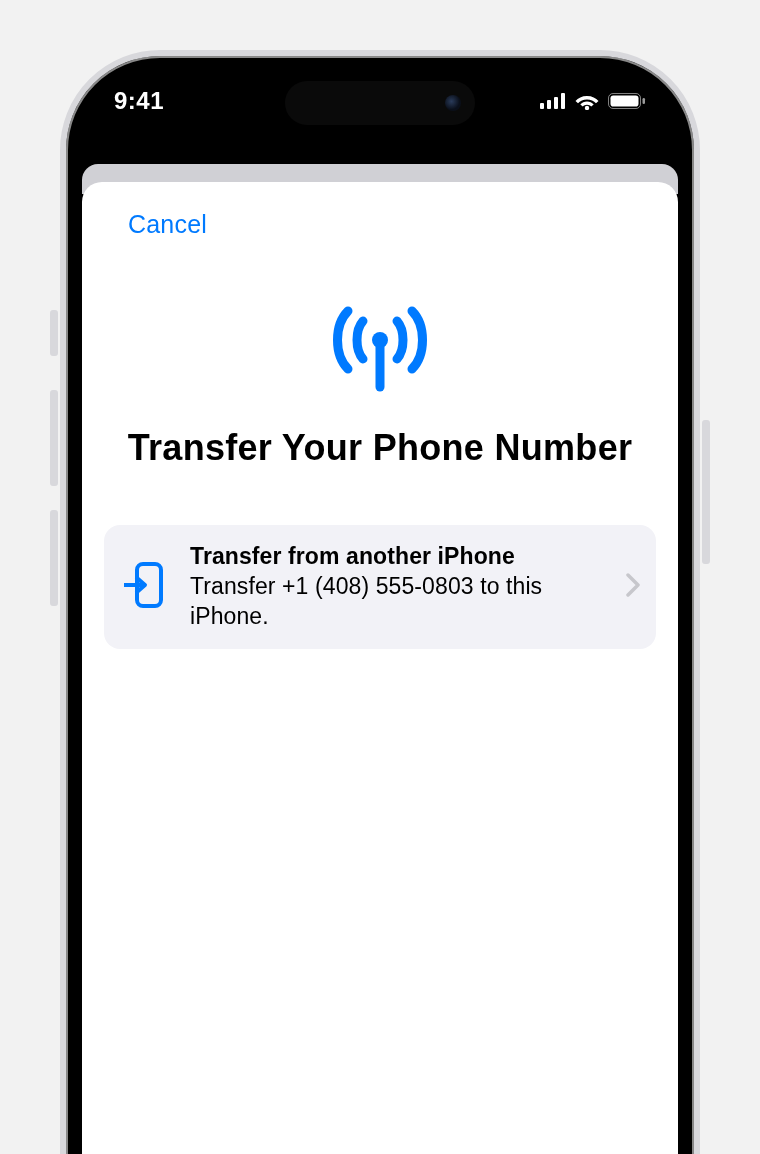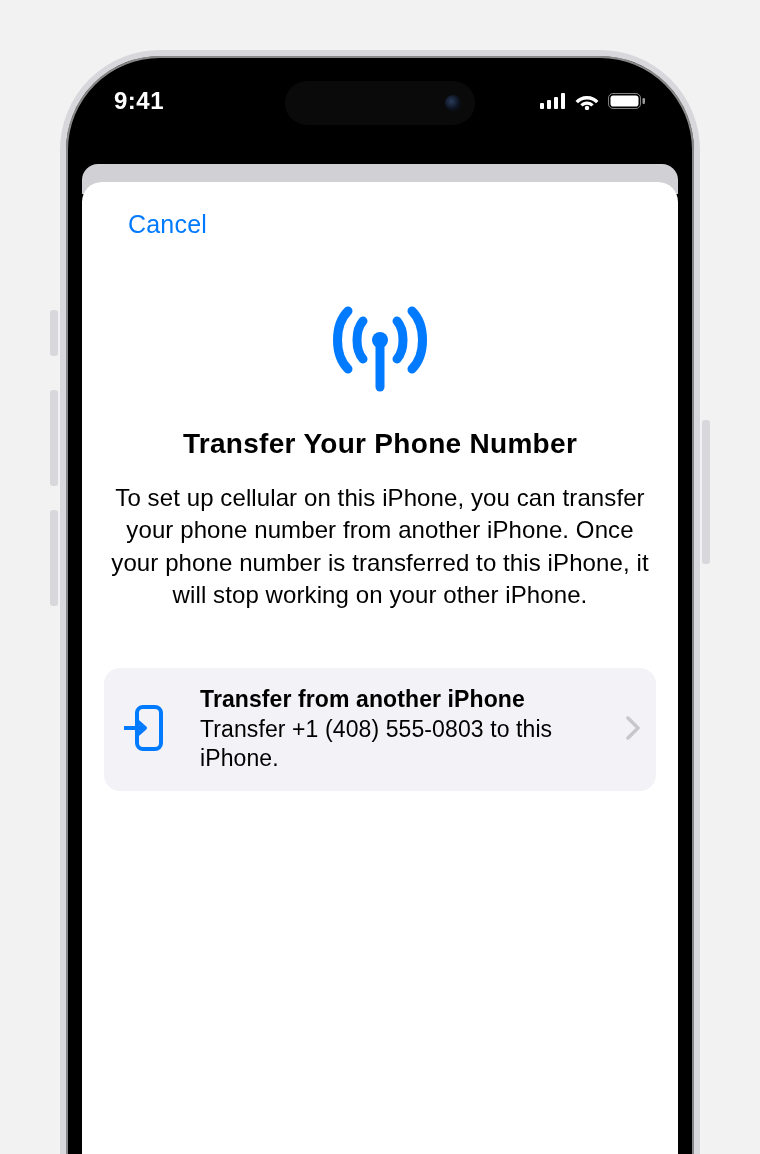--- a/index.html
+++ b/index.html
@@ -108,21 +108,21 @@
     margin-left: 24px;
   }
 
   .hero-icon {
     display: flex; justify-content: center;
     margin-top: 60px;
   }
 
   .title {
     text-align: center;
-    font-size: 28px;
+    font-size: 36px;
     font-weight: 700;
     line-height: 1.18;
     letter-spacing: 0.3px;
     margin-top: 34px;
     color: var(--text-primary);
   }
   .subtitle {
     text-align: center;
     font-size: 24px;
     line-height: 1.35;
@@ -131,21 +131,21 @@
     padding: 0 6px;
     letter-spacing: 0.1px;
   }
 
   .option-cell {
     margin-top: 56px;
     background: var(--cell-bg);
     border-radius: 16px;
     padding: 18px 16px 18px 20px;
     display: flex; align-items: center;
-    gap: 36px;
+    gap: 26px;
   }
   .option-cell .body { flex: 1; min-width: 0; }
   .option-cell .primary {
     font-size: 23px; font-weight: 600; color: var(--text-primary);
     margin-bottom: 2px;
     letter-spacing: 0.1px;
   }
   .option-cell .secondary {
     font-size: 23px; color: var(--text-primary);
     line-height: 1.28;
@@ -220,21 +220,20 @@
 
             <path d="M37 18 C 29 27, 29 47, 37 56"></path>
             <path d="M71 18 C 79 27, 79 47, 71 56"></path>
           </g>
           <circle cx="54" cy="37" r="8" fill="#007aff"></circle>
           <line x1="54" y1="40" x2="54" y2="84" stroke="#007aff" stroke-width="9" stroke-linecap="round"></line>
         </svg>
       </div>
 
       <div class="title">Transfer Your Phone Number</div>
-      <div class="subtitle">To set up cellular on this iPhone, you can transfer your phone number from another iPhone. Once your phone number is transferred to this iPhone, it will stop working on your other iPhone.</div>
 
       <div class="option-cell">
         <span class="import-icon">
           <svg width="40" height="48" viewBox="0 0 40 48">
             <rect x="13" y="3" width="24" height="42" rx="6" fill="none" stroke="currentColor" stroke-width="4"></rect>
             <path d="M0 24 H20" stroke="currentColor" stroke-width="4" stroke-linecap="round" fill="none"></path>
             <path d="M13 17 L21 24 L13 31" stroke="currentColor" stroke-width="4" stroke-linecap="round" stroke-linejoin="round" fill="none"></path>
           </svg>
         </span>
         <div class="body">

